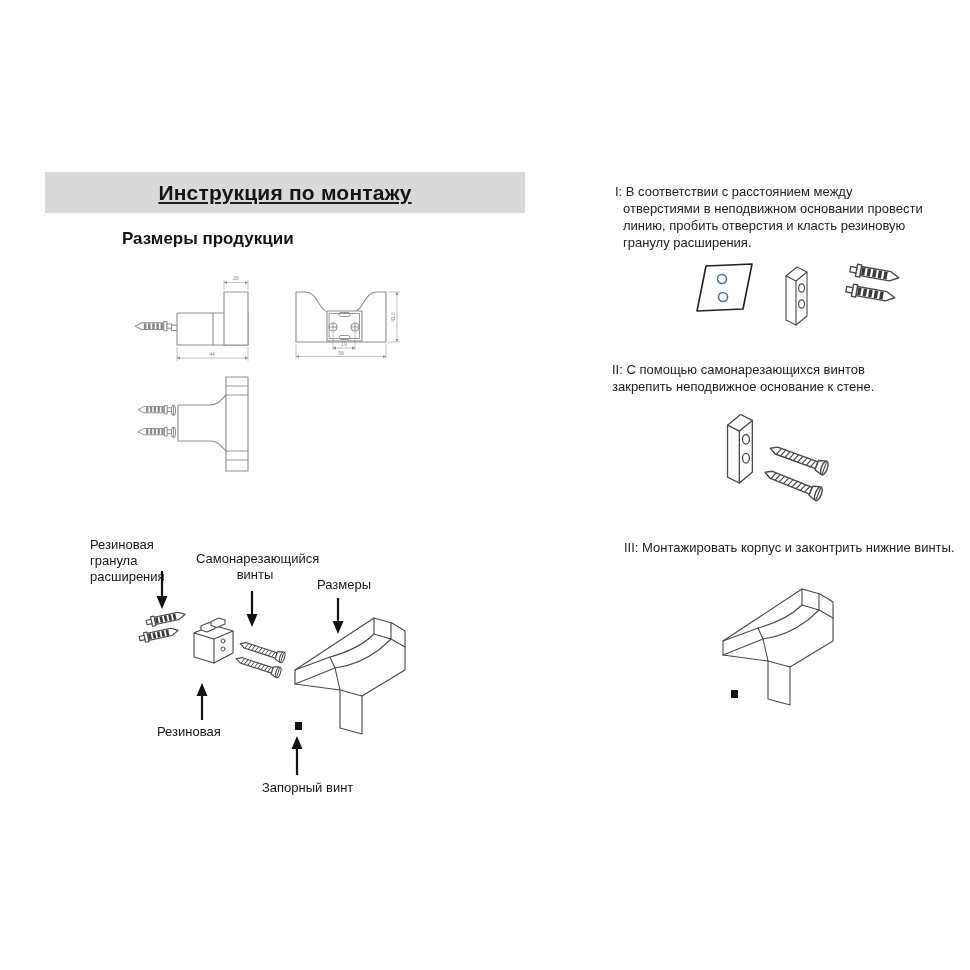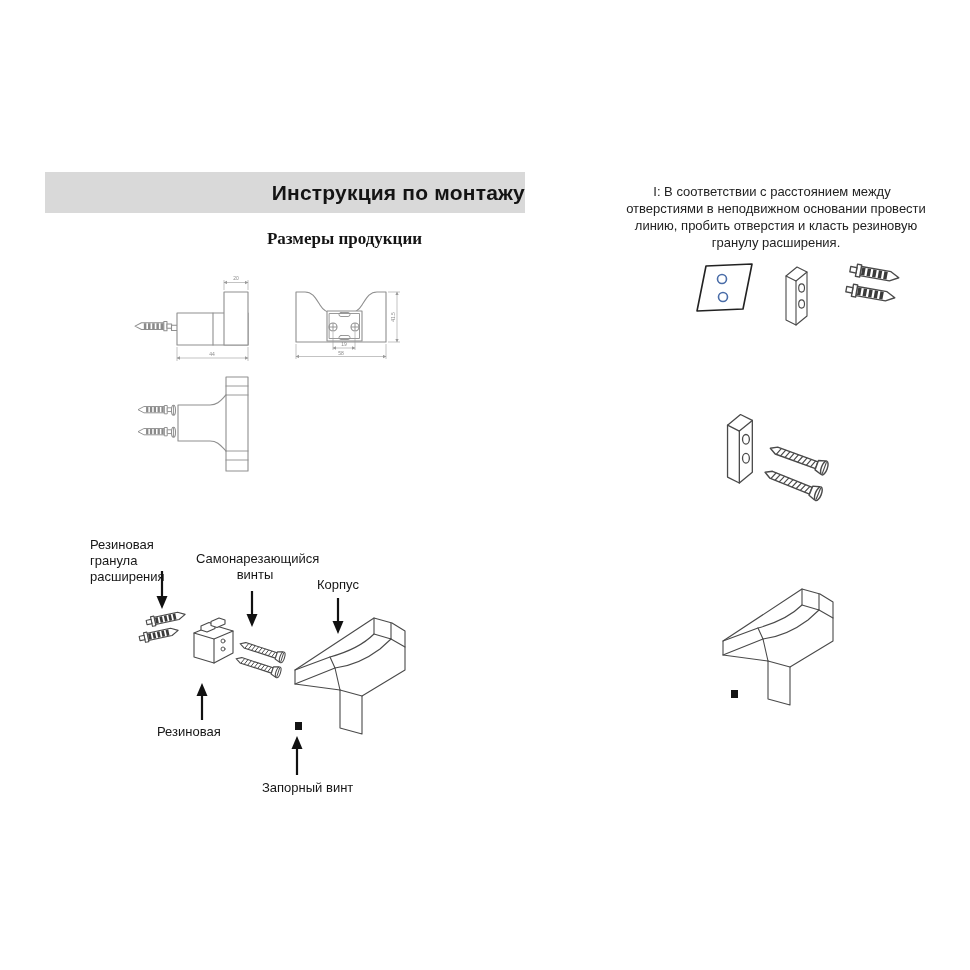--- a/index.html
+++ b/index.html
@@ -4,30 +4,30 @@
 <style>
   html,body{margin:0;padding:0;background:#ffffff;}
   .sheet{
     position:relative;width:970px;height:970px;background:#fff;overflow:hidden;
     font-family:"Liberation Sans", sans-serif;color:#1f1f1f;
     --ln:#4a4a4a; --dk:#3a3a3a; --blue:#4a6da8;
   }
   .abs{position:absolute;}
   .title-bar{
     left:45px;top:172px;width:480px;height:41px;background:#d9d9d9;
-    display:flex;align-items:center;justify-content:flex-end;
+    display:flex;align-items:center;justify-content:center;text-decoration:underline;
   }
   .title-bar span{font-size:21px;font-weight:600;letter-spacing:.2px;color:#141414;}
   .subtitle{
-    left:122px;top:229px;width:300px;text-align:right;
-    font-size:17px;font-weight:700;color:#141414;font-family:Liberation Serif, serif;
+    left:122px;top:229px;width:300px;text-align:left;
+    font-size:17px;font-weight:700;color:#141414;
   }
   .lbl{font-size:13px;line-height:16px;color:#161616;}
   .step{font-size:13px;line-height:17px;color:#222;}
-  .hang{padding-left:8px;text-indent:-8px;text-align:center;}
+  .hang{padding-left:8px;text-indent:-8px;}
   .nowrap{white-space:nowrap;}
   svg .f{fill:#fff;stroke:var(--ln);stroke-width:1.1;stroke-linejoin:round;}
   svg .l{fill:none;stroke:var(--ln);stroke-width:1.1;stroke-linejoin:round;stroke-linecap:round;}
   svg .d{fill:var(--dk);stroke:none;}
   svg .thin{stroke-width:.9;}
   .tech{--ln:#8f8f8f;--dk:#8a8a8a;}
   svg .dim{stroke:#9a9a9a;stroke-width:.6;fill:none;}
   svg .dimt{fill:#8a8a8a;font-size:5px;font-family:"Liberation Sans",sans-serif;}
   svg .arrow{stroke:#111;stroke-width:2.2;fill:none;}
   svg .ah{fill:#111;stroke:none;}
@@ -170,21 +170,21 @@
     </g>
     <g>
       <use href="#dowel" transform="translate(16,52) scale(0.85)"></use>
       <ellipse class="f" cx="51.5" cy="57.3" rx="2" ry="5"></ellipse>
       <line class="l thin" x1="51.5" y1="53" x2="51.5" y2="61.6"></line>
     </g>
   </svg>
 
   <div class="abs lbl" style="left:90px;top:537px;width:112px">Резиновая гранула расширения</div>
   <div class="abs lbl" style="left:196px;top:551px;width:118px;text-align:center">Самонарезающийся винты</div>
-  <div class="abs lbl" style="left:317px;top:577px">Корпус</div>
+  <div class="abs lbl" style="left:317px;top:577px">Размеры</div>
   <div class="abs lbl" style="left:157px;top:724px">Резиновая</div>
   <div class="abs lbl" style="left:262px;top:780px">Запорный винт</div>
 
   <svg class="abs" style="left:85px;top:565px" width="335" height="215">
     <g>
       <line class="arrow" x1="77" y1="6" x2="77" y2="32"></line>
         <polygon class="ah" points="71.5,31 82.5,31 77,44"></polygon>
     </g>
     <g>
       <line class="arrow" x1="167" y1="26" x2="167" y2="50"></line>
@@ -241,33 +241,35 @@
       <use href="#slab" transform="translate(103,9)"></use>
     </g>
     <g>
       <use href="#dowel" transform="translate(220,16) scale(-1.25,1.25) rotate(-10)"></use>
     </g>
     <g>
       <use href="#dowel" transform="translate(216,36) scale(-1.25,1.25) rotate(-10)"></use>
     </g>
   </svg>
 
+  <div class="abs step" style="left:612px;top:361px;width:300px">II: С помощью самонарезающихся винтов закрепить неподвижное основание к стене.</div>
 
   <svg class="abs" style="left:715px;top:405px" width="160" height="110">
     <g>
       <use href="#slab" transform="translate(9,6) scale(1.18)"></use>
     </g>
     <g>
       <use href="#screw" transform="translate(58,36) rotate(20) scale(1.3)"></use>
     </g>
     <g>
       <use href="#screw" transform="translate(53,60) rotate(22) scale(1.3)"></use>
     </g>
   </svg>
 
+  <div class="abs step nowrap" style="left:624px;top:539px">III: Монтажировать корпус и законтрить нижние винты.</div>
 
   <svg class="abs" style="left:690px;top:575px" width="160" height="145">
     <g>
       <use href="#hook-shape"></use>
     </g>
     <rect x="41" y="115" width="7" height="8" fill="#141414"></rect>
   </svg>
 
 </div>
 

